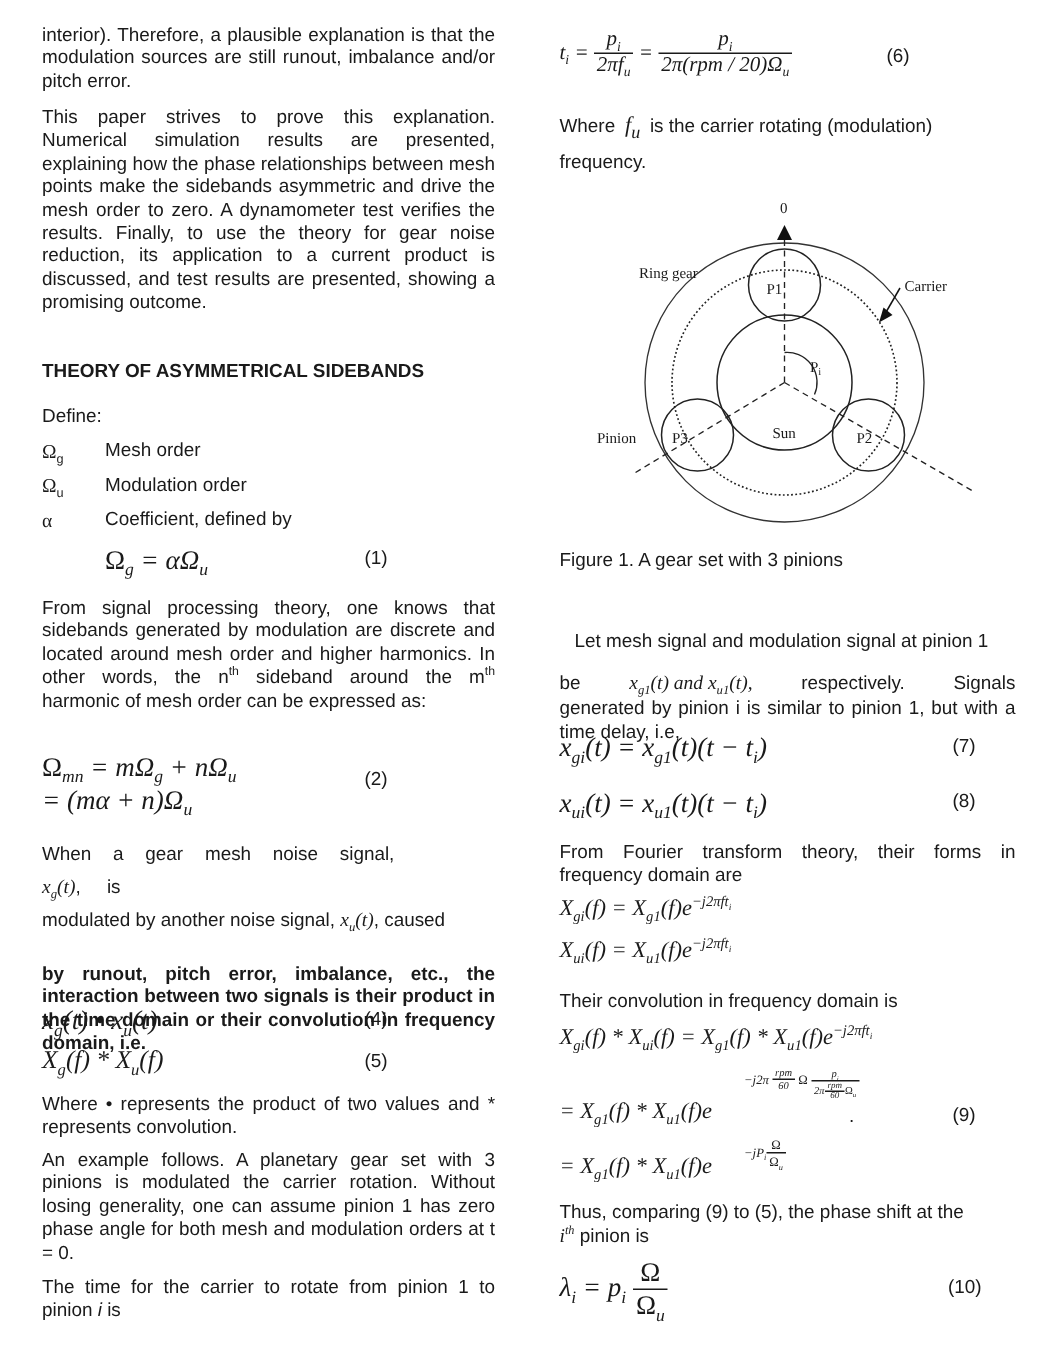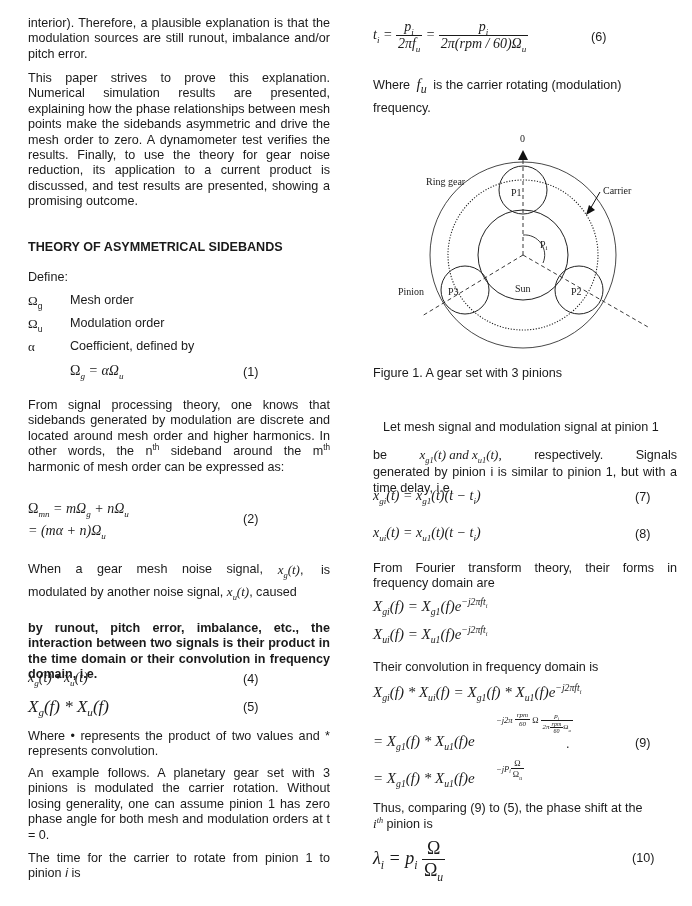--- a/index.html
+++ b/index.html
@@ -4,21 +4,21 @@
 <style>
   html, body { margin:0; padding:0; background:#ffffff; }
   body { width:692px; height:906px; position:relative; overflow:hidden;
          font-family:"Liberation Sans", sans-serif; font-size:12.6px; color:#1a1a1a; }
   .col { position:absolute; top:0; width:302px; }
   .col.left { left:28px; }
   .col.right { left:373px; width:304px; }
   p.j { margin:0; text-align:justify; line-height:15.4px; }
   .abs { position:absolute; }
   .h { font-weight:bold; font-size:12.6px; letter-spacing:0; }
-  .math { font-family:"Liberation Serif", serif; font-style:italic; font-size:14px; white-space:nowrap; }
+  .math { font-family:"Liberation Serif", serif; font-style:italic; font-size:18px; white-space:nowrap; }
   .eqno { position:absolute; font-size:12.6px; }
   sub, sup { font-size:65%; line-height:0; }
   .frac { display:inline-block; vertical-align:middle; text-align:center; }
   .frac > span { display:block; padding:0 2px; }
   .frac > span.num { border-bottom:1px solid #1a1a1a; }
   svg text { font-family:"Liberation Serif", serif; font-size:10px; fill:#1a1a1a; }
   .defsym { position:absolute; left:0; font-family:"Liberation Serif", serif; font-size:13px; }
   .defdesc { position:absolute; left:42px; }
 </style>
 </head>
@@ -56,21 +56,21 @@
 
   <div class="abs" style="top:501px;left:0;">
     <span class="math"><span style="font-style:normal">Ω</span><sub>mn</sub><span> = mΩ</span><sub>g</sub><span> + nΩ</span><sub>u</sub></span>
   </div>
   <div class="abs" style="top:523px;left:0;">
     <span class="math"><span>= (mα + n)Ω</span><sub>u</sub></span>
   </div>
   <span class="eqno" style="top:512px;left:215px;">(2)</span>
 
   <div class="abs" style="top:559px;width:302px;line-height:21px;">
-    <div style="display:flex;justify-content:space-between;">
+    <div style="display:flex;justify-content:space-between;flex-direction:column;">
       <span style="word-spacing:11px;">When a gear mesh noise signal,</span>
       <span><span class="math" style="font-size:13px;"><span>x</span><sub>g</sub><span>(t)</span></span><span style="word-spacing:14px;">, is</span></span>
     </div>
     <div><span>modulated by another noise signal,</span> <span class="math" style="font-size:13px;"><span>x</span><sub>u</sub><span>(t)</span></span><span>, caused</span></div>
     <p class="j" style="margin-top:18px;font-weight:bold;">by runout, pitch error, imbalance, etc., the interaction between two signals is their product in the time domain or their convolution in frequency domain, i.e.</p>
   </div>
 
   <div class="abs" style="top:670px;left:0;">
     <span class="math"><span>x</span><sub>g</sub><span>(t) • x</span><sub>u</sub><span>(t)</span></span>
   </div>
@@ -88,21 +88,21 @@
   <p class="j abs" style="top:851px;width:302px;"><span>The time for the carrier to rotate from pinion 1 to pinion </span><i>i</i><span> is</span></p>
 </div>
 
 <div class="col right">
 
   <div class="abs" style="top:19px;left:0;">
     <span class="math" style="font-size:14px;">
       <span>t</span><sub>i</sub> =
       <span class="frac"><span class="num"><span>p</span><sub>i</sub></span><span class="den"><span>2πf</span><sub>u</sub></span></span>
       =
-      <span class="frac"><span class="num"><span>p</span><sub>i</sub></span><span class="den"><span>2π(rpm / 60)Ω</span><sub>u</sub></span></span>
+      <span class="frac"><span class="num"><span>p</span><sub>i</sub></span><span class="den"><span>2π(rpm / 20)Ω</span><sub>u</sub></span></span>
     </span>
   </div>
   <span class="eqno" style="top:30px;left:218px;">(6)</span>
 
   <div class="abs" style="top:76px;left:0;width:304px;">
     <span>Where</span>
     <span class="math" style="font-size:15px;margin:0 3px;"><span>f</span><sub style="font-size:80%;">u</sub></span>
     <span>is the carrier rotating (modulation)</span>
   </div>
   <div class="abs" style="top:101px;left:0;">frequency.</div>

